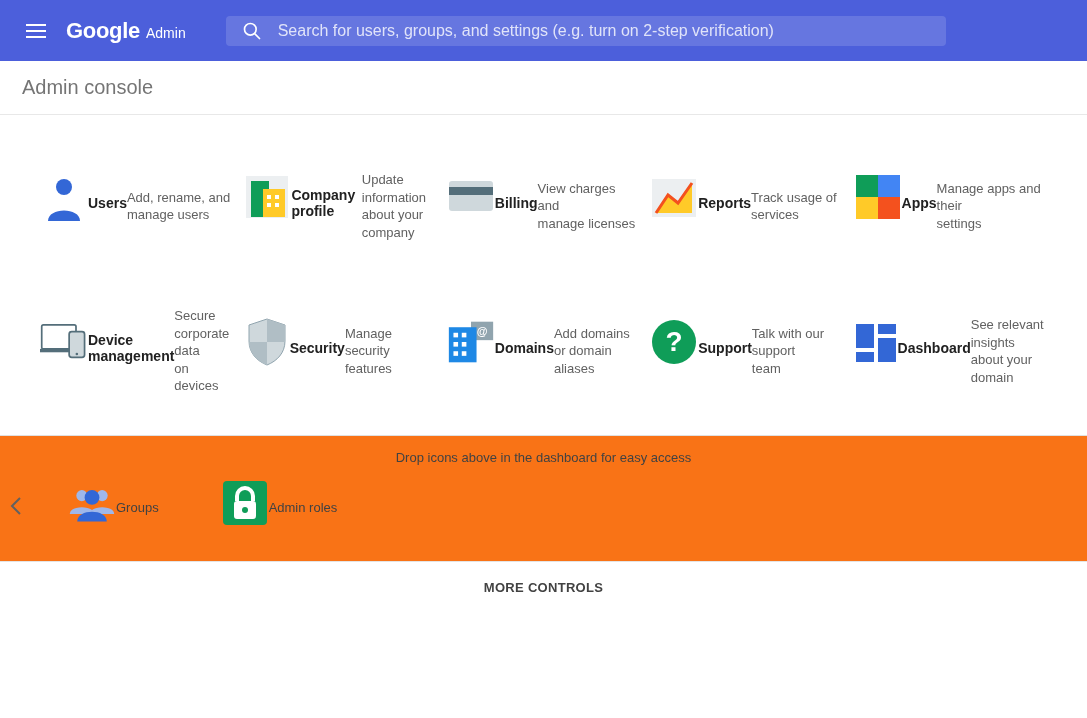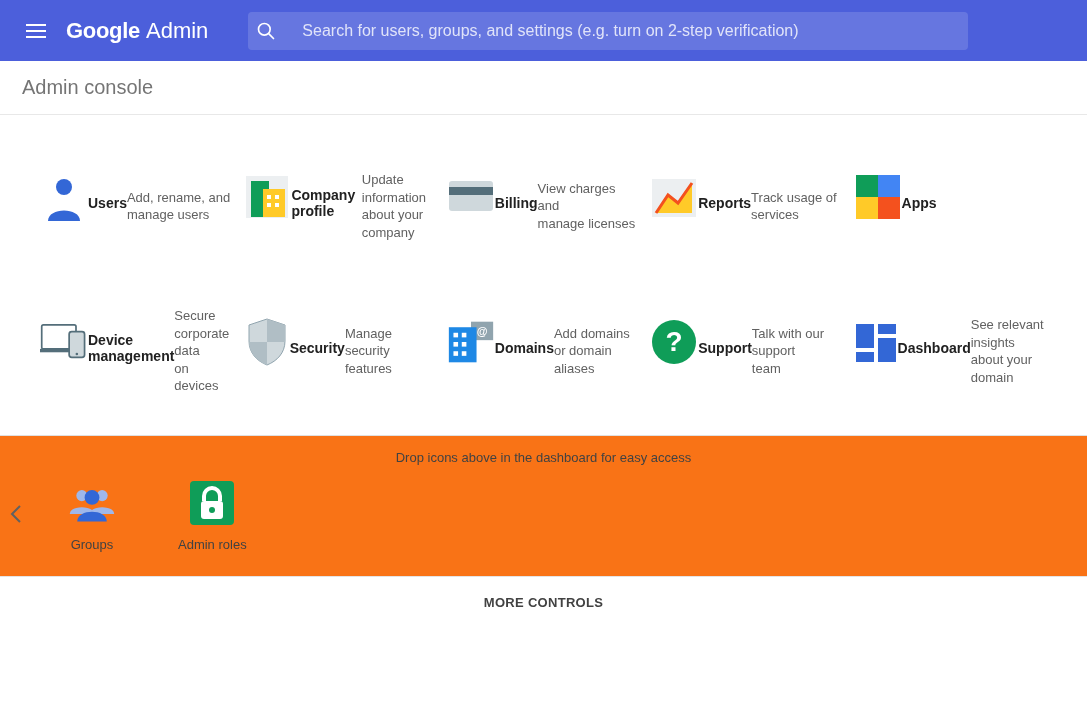--- a/index.html
+++ b/index.html
@@ -33,34 +33,33 @@
     margin-right: 40px;
   }
   .logo-google {
     color: #fff;
     font-size: 22px;
     font-weight: 600;
     letter-spacing: -0.3px;
   }
   .logo-admin {
     color: #fff;
-    font-size: 22px;
+    font-size: 14px;
     font-weight: 300;
     margin-left: 6px;
   }
   .search-wrap {
     flex: 1;
     max-width: 720px;
     background: rgba(255,255,255,0.15);
     border-radius: 4px;
-    height: 38px;
-    display: flex;
-    align-items: center;
-    padding: 0 8px;
-    gap: 10px;
+    height: 30px;
+    display: flex;
+    align-items: center;
+    padding: 0 16px;
   }
   .search-icon { display:flex; align-items:center; }
   .search-input {
     flex: 1;
     background: transparent;
     border: none;
     outline: none;
     color: #fff;
     font-size: 16px;
     margin-left: 16px;
@@ -122,21 +121,20 @@
     color: #424242;
     margin-bottom: 14px;
   }
   .tray-items {
     display: flex;
     gap: 62px;
     padding-left: 68px;
   }
   .tray-card {
     display: flex;
-    flex-direction: column;
     align-items: center;
     text-align: center;
     cursor: pointer;
   }
   .tray-icon {
     width: 48px;
     height: 48px;
     display: flex;
     align-items: center;
     justify-content: center;
@@ -253,20 +251,22 @@
   <div class="card">
     <div class="card-icon">
       <svg width="48" height="48" viewBox="0 0 48 48">
         <rect x="2" y="2" width="22" height="22" fill="#0f9d58"></rect>
         <rect x="24" y="2" width="22" height="22" fill="#4285f4"></rect>
         <rect x="2" y="24" width="22" height="22" fill="#ffca28"></rect>
         <rect x="24" y="24" width="22" height="22" fill="#f4511e"></rect>
       </svg>
     </div>
     <div class="card-title">Apps</div>
+    <div class="card-desc">Manage apps and their
+settings</div>
   </div>
 
   <div class="card">
     <div class="card-icon">
       <svg width="56" height="44" viewBox="0 0 56 44">
         <rect x="2" y="2" width="40" height="28" rx="2" fill="none" stroke="#546e7a" stroke-width="2"></rect>
         <rect x="0" y="30" width="44" height="4" fill="#546e7a"></rect>
         <rect x="34" y="10" width="18" height="30" rx="3" fill="#cfd8dc" stroke="#546e7a" stroke-width="2"></rect>
         <circle cx="43" cy="36" r="1.5" fill="#546e7a"></circle>
       </svg>

